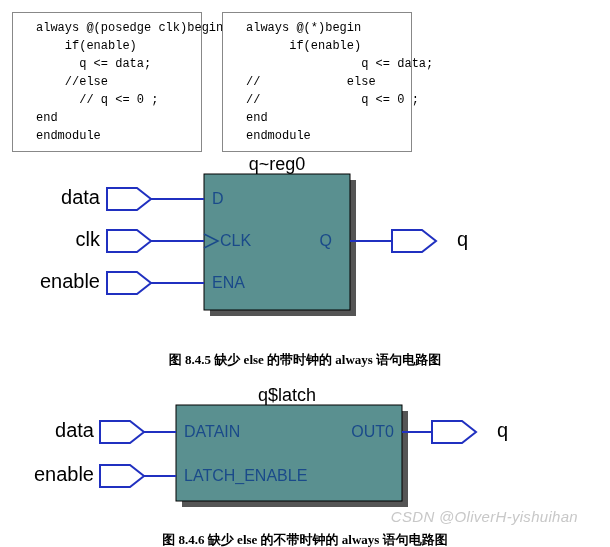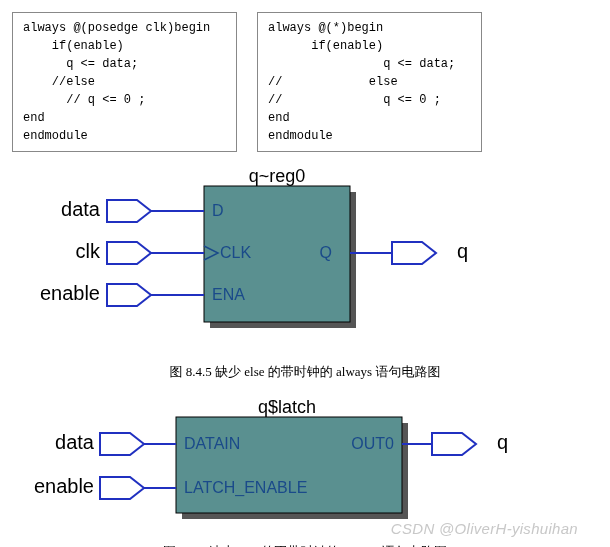--- a/index.html
+++ b/index.html
@@ -10,36 +10,36 @@
     background: #fff;
     width: 610px;
     box-sizing: border-box;
   }
   .code-row {
     display: flex;
     gap: 20px;
   }
   .code-box {
     border: 1px solid #888;
-    padding: 6px 10px;
+    padding: 6px 23px;
     font-family: "Courier New", monospace;
     font-size: 12px;
     line-height: 1.5;
     white-space: pre;
-    width: 225px;
+    width: 190px;
     box-sizing: border-box;
   }
   .diagram-wrap {
-    margin-top: 12px;
   }
   .caption {
     text-align: center;
     font-family: SimSun, serif;
     font-size: 13px;
     margin: 6px 0 14px 0;
+    font-weight: bold;
   }
   .watermark {
     position: relative;
     text-align: right;
     font-size: 15px;
     color: #c8c8c8;
     margin-top: -28px;
     padding-right: 20px;
     font-style: italic;
     letter-spacing: 0.3px;

